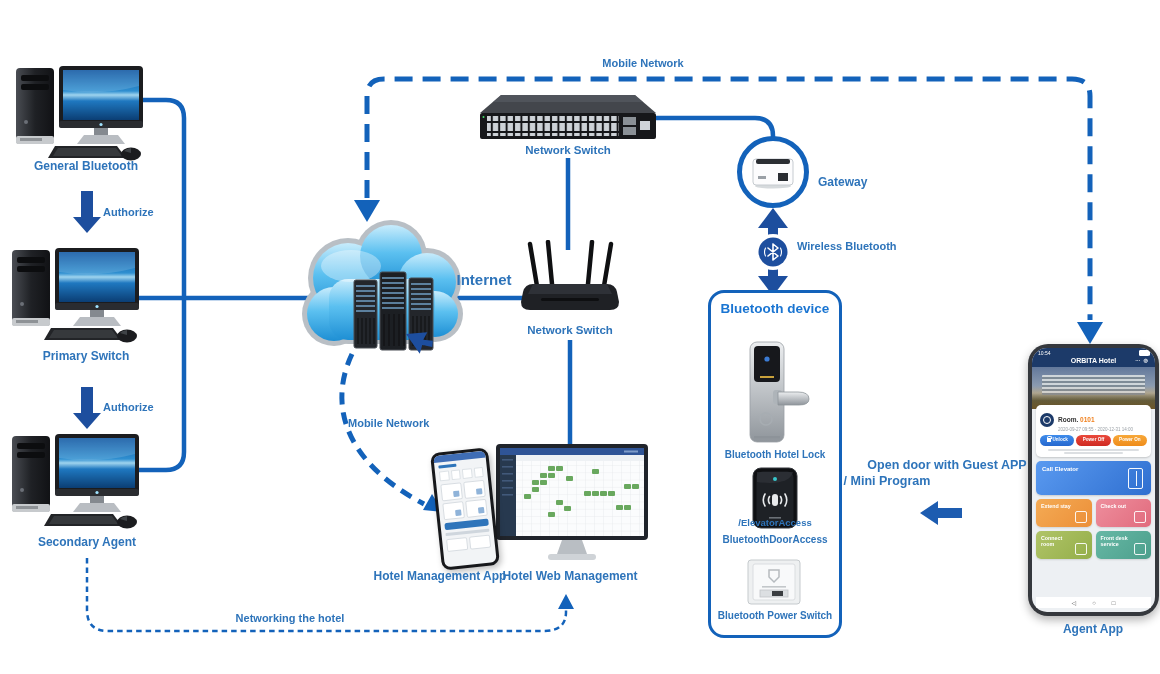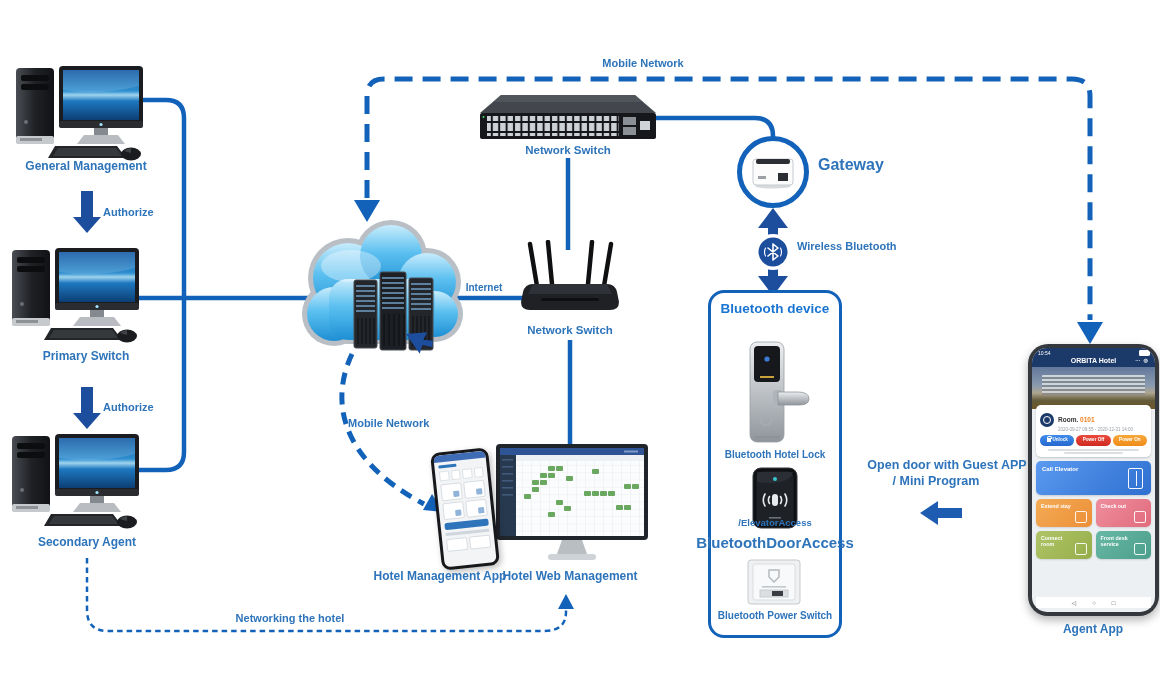--- a/index.html
+++ b/index.html
@@ -458,41 +458,41 @@
         </div>
         <div class="gnav">
           <span>◁</span>
           <span>○</span>
           <span>□</span>
         </div>
       </div>
     </div>
   </div>
 
-  <div class="lbl c" style="left:86px;top:159px">General Management</div>
+  <div class="lbl c" style="left:86px;top:159px">General Bluetooth</div>
   <div class="lbl" style="left:103px;top:206px;font-size:11px">Authorize</div>
   <div class="lbl c" style="left:86px;top:349px">Primary Switch</div>
   <div class="lbl" style="left:103px;top:401px;font-size:11px">Authorize</div>
   <div class="lbl c" style="left:87px;top:535px">Secondary Agent</div>
 
   <div class="lbl c" style="left:643px;top:57px;font-size:11px">Mobile Network</div>
-  <div class="lbl c" style="left:484px;top:282px;font-size:10px">Internet</div>
+  <div class="lbl c" style="left:484px;top:271px;font-size:15px">Internet</div>
   <div class="lbl c" style="left:568px;top:144px;font-size:11.5px">Network Switch</div>
   <div class="lbl c" style="left:570px;top:324px;font-size:11.5px">Network Switch</div>
-  <div class="lbl" style="left:818px;top:155px;font-size:16px">Gateway</div>
+  <div class="lbl" style="left:818px;top:175px;font-size:12px">Gateway</div>
   <div class="lbl" style="left:797px;top:240px;font-size:11px">Wireless Bluetooth</div>
   <div class="lbl" style="left:348px;top:417px;font-size:11px">Mobile Network</div>
 
   <div class="lbl c" style="left:775px;top:301px;font-size:13.5px;color:#1a75d2;z-index:6">Bluetooth device</div>
   <div class="lbl c" style="left:775px;top:449px;font-size:10px;z-index:6">Bluetooth Hotel Lock</div>
-  <div class="lbl c" style="left:775px;top:534px;font-size:15px;font-weight:700;z-index:6">BluetoothDoorAccess</div>
+  <div class="lbl c" style="left:775px;top:534px;font-size:10px;font-weight:700;z-index:6">BluetoothDoorAccess</div>
   <div class="lbl c" style="left:775px;top:517px;font-size:9.5px;font-weight:700;z-index:6">/ElevatorAccess</div>
   <div class="lbl c" style="left:775px;top:610px;font-size:10px;font-weight:700;z-index:6">Bluetooth Power Switch</div>
 
   <div class="lbl c" style="left:440px;top:569px">Hotel Management App</div>
   <div class="lbl c" style="left:570px;top:569px">Hotel Web Management</div>
   <div class="lbl c" style="left:1093px;top:622px">Agent App</div>
 
   <div class="lbl c" style="left:947px;top:458px;font-size:12.5px">Open door with Guest APP</div>
-  <div class="lbl c" style="left:936px;top:474px;font-size:12.5px">/ Mini Program</div>
+  <div class="lbl c" style="left:887px;top:474px;font-size:12.5px">/ Mini Program</div>
   <div class="lbl c" style="left:290px;top:612px;font-size:11px">Networking the hotel</div>
 
 </div>
 
 </body></html>

